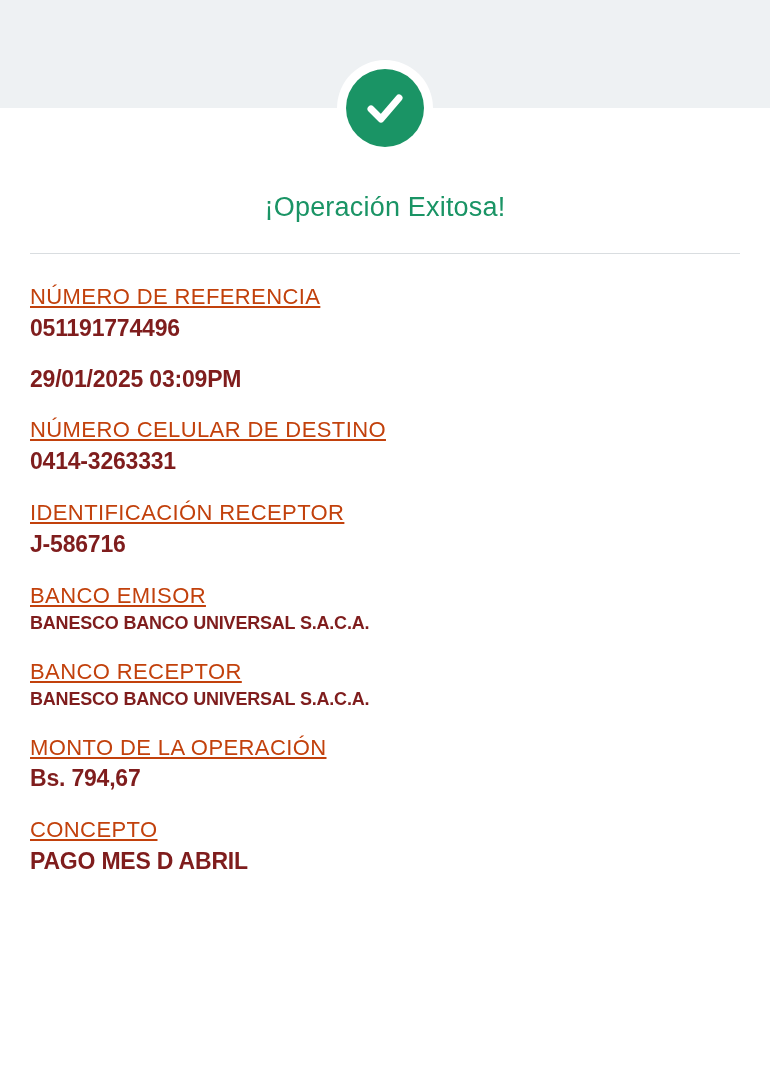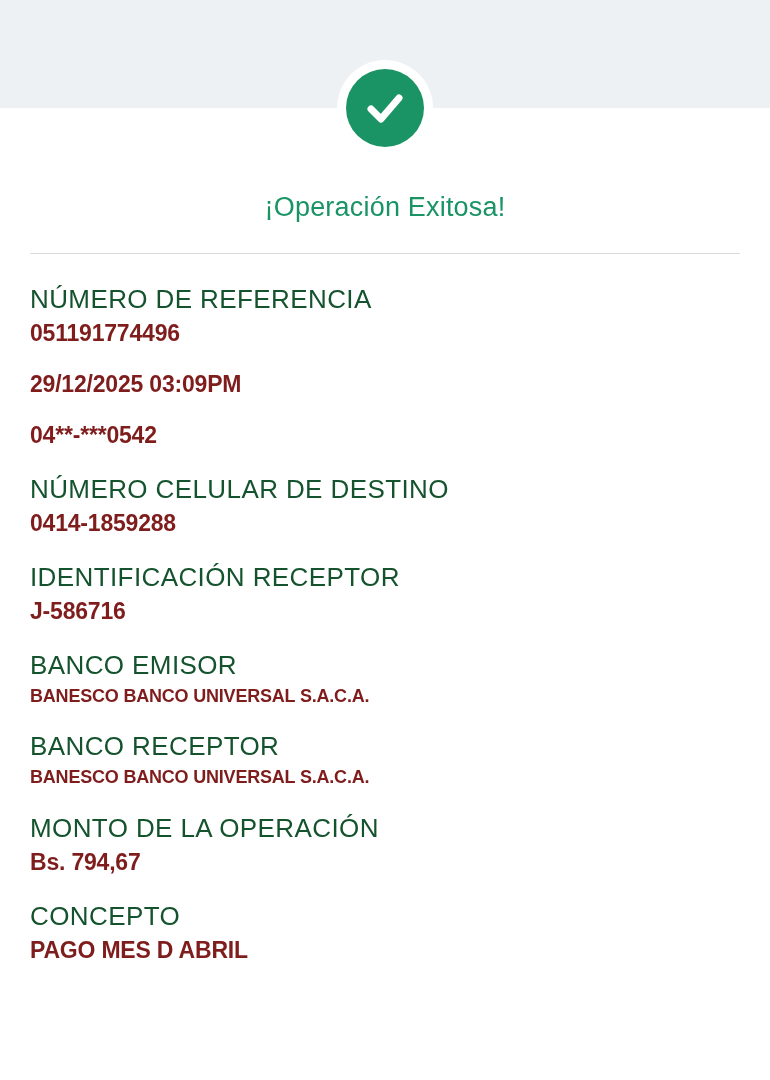--- a/index.html
+++ b/index.html
@@ -69,26 +69,27 @@
     background: #d9dde0;
   }
   .fields {
     position: absolute;
     top: 282px;
     left: 30px;
     width: 712px;
   }
   .field { margin-bottom: 21px; }
   .field-label {
-    font-size: 26px;
-    color: #14532d;
+    font-size: 22px;
+    color: #c2410c;
     letter-spacing: 0.4px;
     text-transform: uppercase;
     line-height: 1.35;
     margin-bottom: 2px;
+    text-decoration: underline;
   }
   .field-value {
     font-size: 23px;
     color: #7f1d1d;
     font-weight: bold;
     letter-spacing: -0.2px;
     line-height: 1.3;
   }
   .field-value.big {
     font-size: 18px;
@@ -114,30 +115,29 @@
   <div class="divider"></div>
 
   <div class="fields">
 
     <div class="field">
       <div class="field-label">NÚMERO DE REFERENCIA</div>
       <div class="field-value">051191774496</div>
     </div>
 
     <div class="field">
-      <div class="field-value">29/12/2025 03:09PM</div>
+      <div class="field-value">29/01/2025 03:09PM</div>
     </div>
 
     <div class="field">
-      <div class="field-value">04**-***0542</div>
     </div>
 
     <div class="field">
       <div class="field-label">NÚMERO CELULAR DE DESTINO</div>
-      <div class="field-value">0414-1859288</div>
+      <div class="field-value">0414-3263331</div>
     </div>
 
     <div class="field">
       <div class="field-label">IDENTIFICACIÓN RECEPTOR</div>
       <div class="field-value">J-586716</div>
     </div>
 
     <div class="field">
       <div class="field-label">BANCO EMISOR</div>
       <div class="field-value big">BANESCO BANCO UNIVERSAL S.A.C.A.</div>

